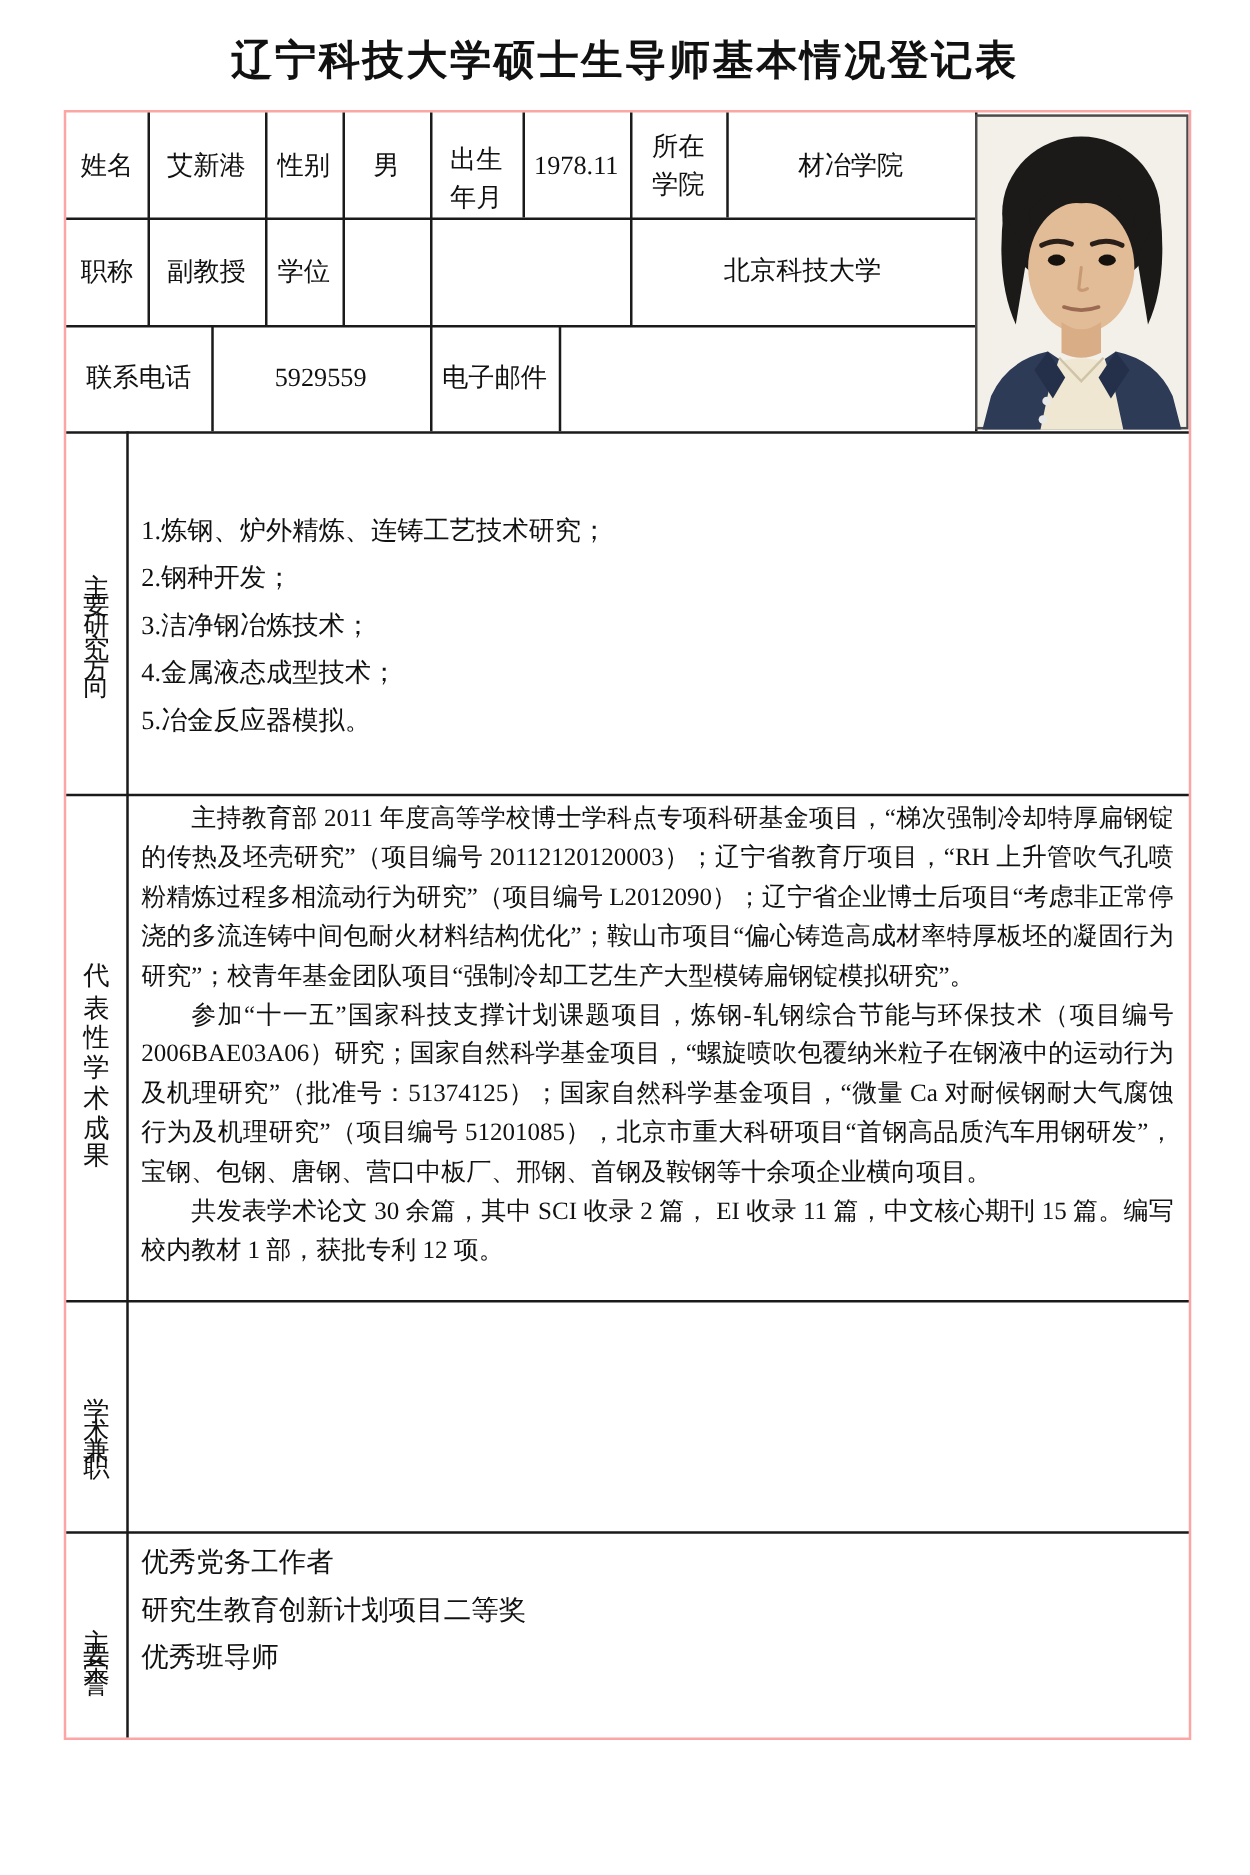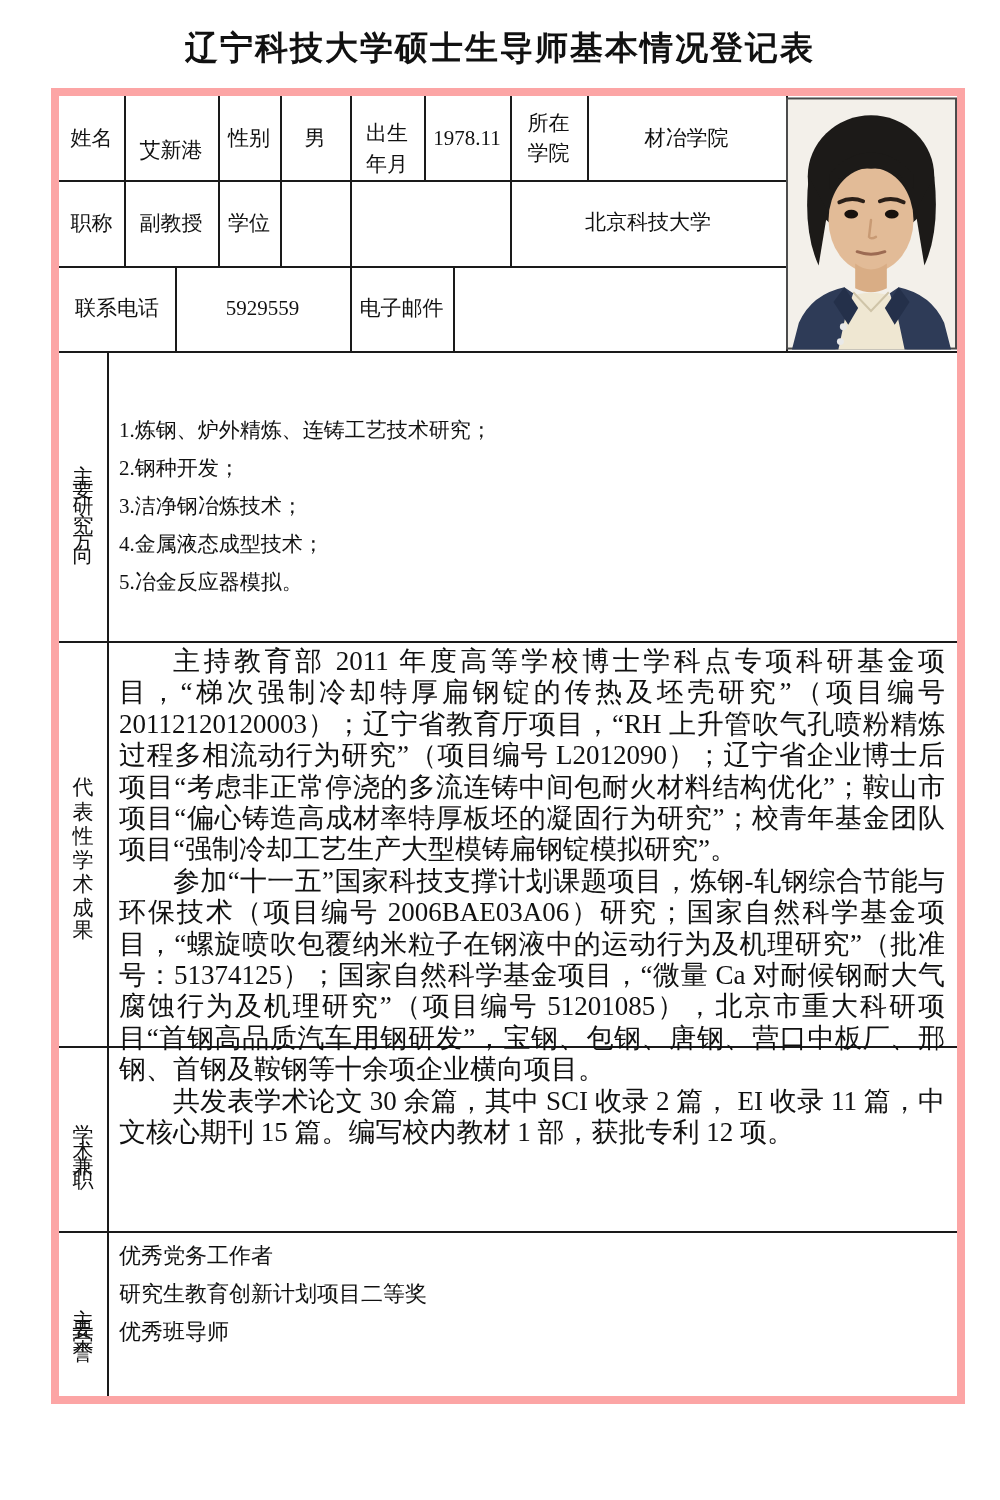--- a/index.html
+++ b/index.html
@@ -7,21 +7,21 @@
     width:1000px;height:1500px;position:relative;
     font-family:"Liberation Serif","DejaVu Serif",serif;
     color:#111;
   }
   .page-title{
     position:absolute;left:0;top:26px;width:1000px;
     text-align:center;font-size:33px;font-weight:700;letter-spacing:2px;
   }
   .reg-table{
     position:absolute;left:51px;top:88px;width:898px;height:1300px;
-    border:8px solid #fca5a5;background:#fff;
+    border:2px solid #fca5a5;background:#fff;
   }
   .vl{position:absolute;width:2px;background:#1a1a1a;}
   .hl{position:absolute;height:2px;background:#1a1a1a;}
   .cell{
     position:absolute;display:flex;align-items:center;justify-content:center;
     font-size:21px;line-height:1.45;text-align:center;overflow:hidden;
   }
   .wrap2 span{display:inline-block;width:48px;text-align:center;}
   .underlined{text-decoration:underline;}
   .vlabel-cell{position:absolute;display:flex;align-items:center;justify-content:center;}
@@ -34,21 +34,21 @@
   .ls-pos{letter-spacing:16px;}
   .ls-hon{letter-spacing:11px;}
   .research-content{
     position:absolute;display:flex;flex-direction:column;justify-content:center;
     padding:0 0 16px 12px;box-sizing:border-box;
     font-size:21px;line-height:38px;text-align:left;margin-top:18px;
   }
   .achv-content{
     position:absolute;box-sizing:border-box;
     padding:5px 12px 0 12px;
-    font-size:27px;line-height:31.4px;text-align:justify;
+    font-size:20px;line-height:31.4px;text-align:justify;
   }
   .achv-content p{margin:0;text-indent:2em;}
   .honors-content{
     position:absolute;box-sizing:border-box;
     padding:6px 0 0 12px;font-size:22px;line-height:38px;text-align:left;
   }
   .empty-content{position:absolute;}
   .photo-cell{position:absolute;overflow:hidden;}
   .photo-cell svg{display:block;}
 </style>
@@ -72,21 +72,21 @@
   <div class="vl" style="left:291px;top:0;height:255px;"></div>
   <div class="vl" style="left:365px;top:0;height:84px;"></div>
   <div class="vl" style="left:451px;top:0;height:170px;"></div>
   <div class="vl" style="left:528px;top:0;height:84px;"></div>
   <div class="vl" style="left:727px;top:0;height:255px;"></div>
   <div class="vl" style="left:116px;top:170px;height:85px;"></div>
   <div class="vl" style="left:394px;top:170px;height:85px;"></div>
   <div class="vl" style="left:48px;top:255px;height:1045px;"></div>
 
   <div class="cell" style="left:0;top:0;width:65px;height:84px;">姓名</div>
-  <div class="cell" style="left:65px;top:0;width:94px;height:84px;margin-top:12px;">艾新港</div>
+  <div class="cell" style="left:65px;top:0;width:94px;height:84px;">艾新港</div>
   <div class="cell" style="left:159px;top:0;width:62px;height:84px;">性别</div>
   <div class="cell" style="left:221px;top:0;width:70px;height:84px;">男</div>
   <div class="cell wrap2" style="left:291px;top:0;width:74px;height:105px;">
       <span>出生年月</span>
     </div>
   <div class="cell" style="left:365px;top:0;width:86px;height:84px;">1978.11</div>
   <div class="cell wrap2" style="left:451px;top:0;width:77px;height:84px;">
       <span>所在学院</span>
     </div>
   <div class="cell" style="left:528px;top:0;width:199px;height:84px;">材冶学院</div>

